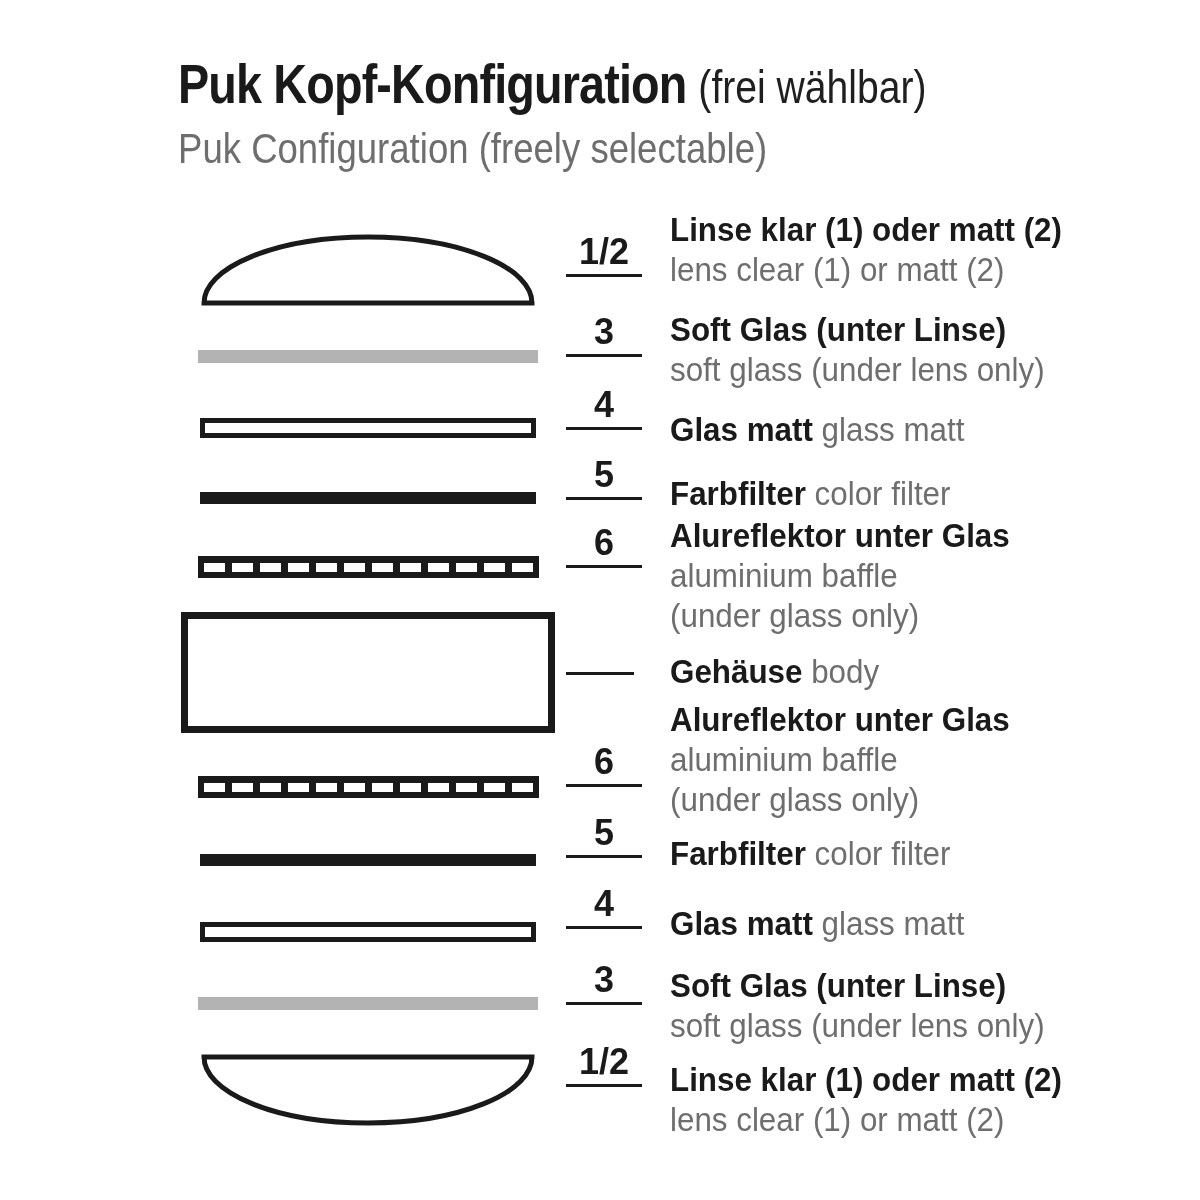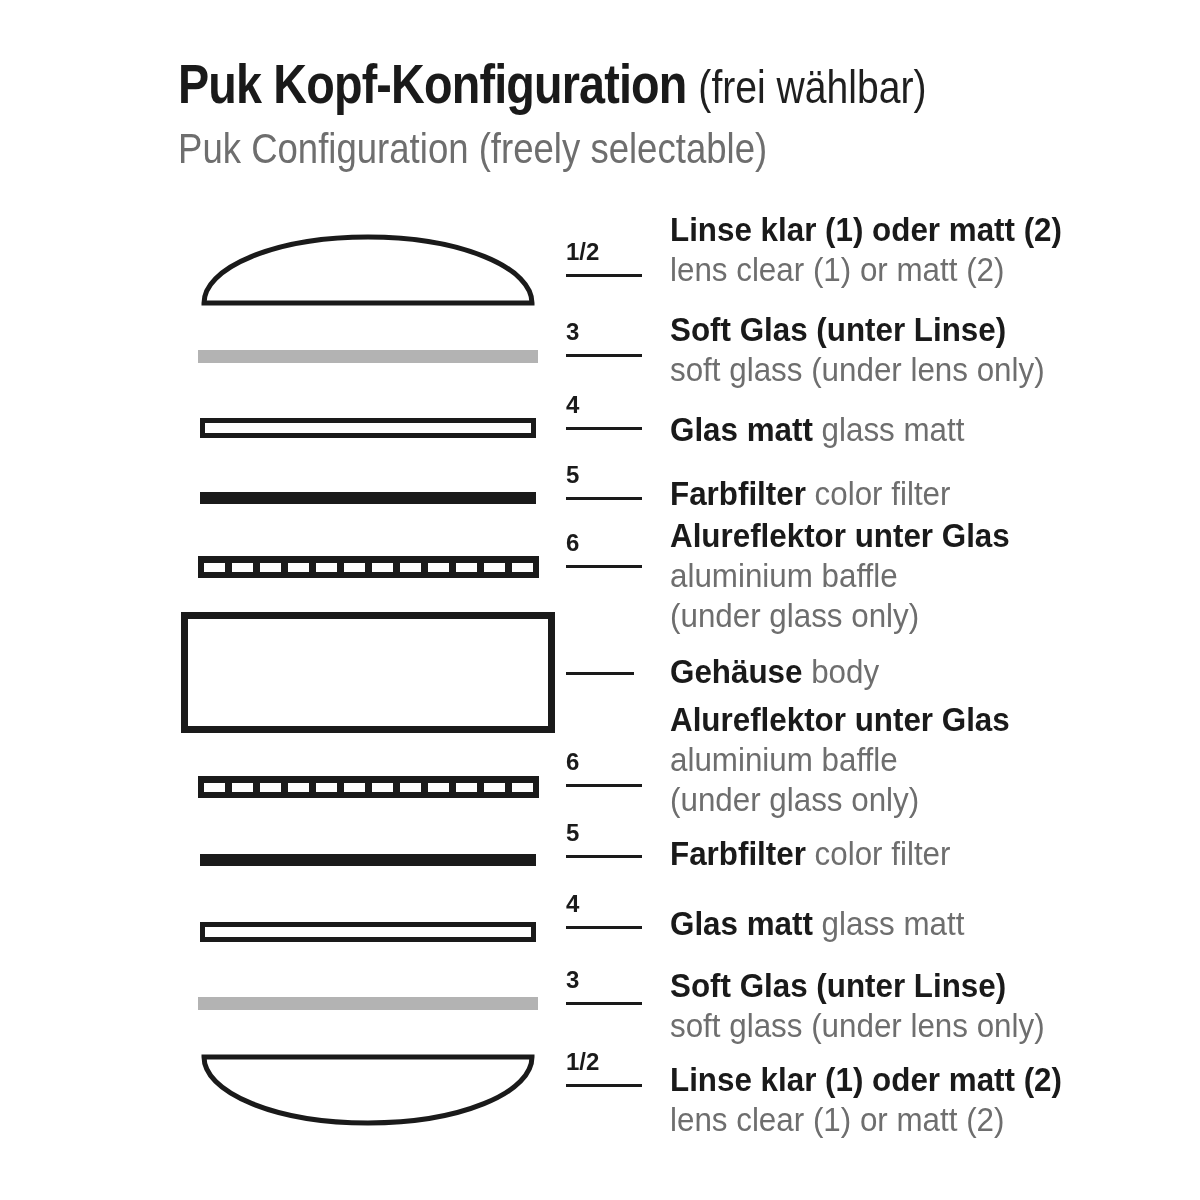--- a/index.html
+++ b/index.html
@@ -47,21 +47,22 @@
     justify-content:space-between;padding:0 6px;
   }
   .baffle span{display:block;width:21px;height:9px;background:#fff;}
   .body-rect{
     left:133px;top:612px;width:374px;height:121px;
     box-sizing:border-box;border:7px solid var(--ink);background:#fff;
   }
   
   .numlabel{
     position:absolute;left:518px;width:76px;
-    font-size:24px;font-weight:700;color:var(--ink);
+    text-align:center;
+    font-size:36px;font-weight:700;color:var(--ink);
     padding-bottom:5px;border-bottom:3px solid var(--ink);
     line-height:35px;
   }
   .plainline{
     position:absolute;left:518px;width:68px;height:0;
     border-top:3px solid var(--ink);
   }
   
   .lbl{
     position:absolute;left:622px;

